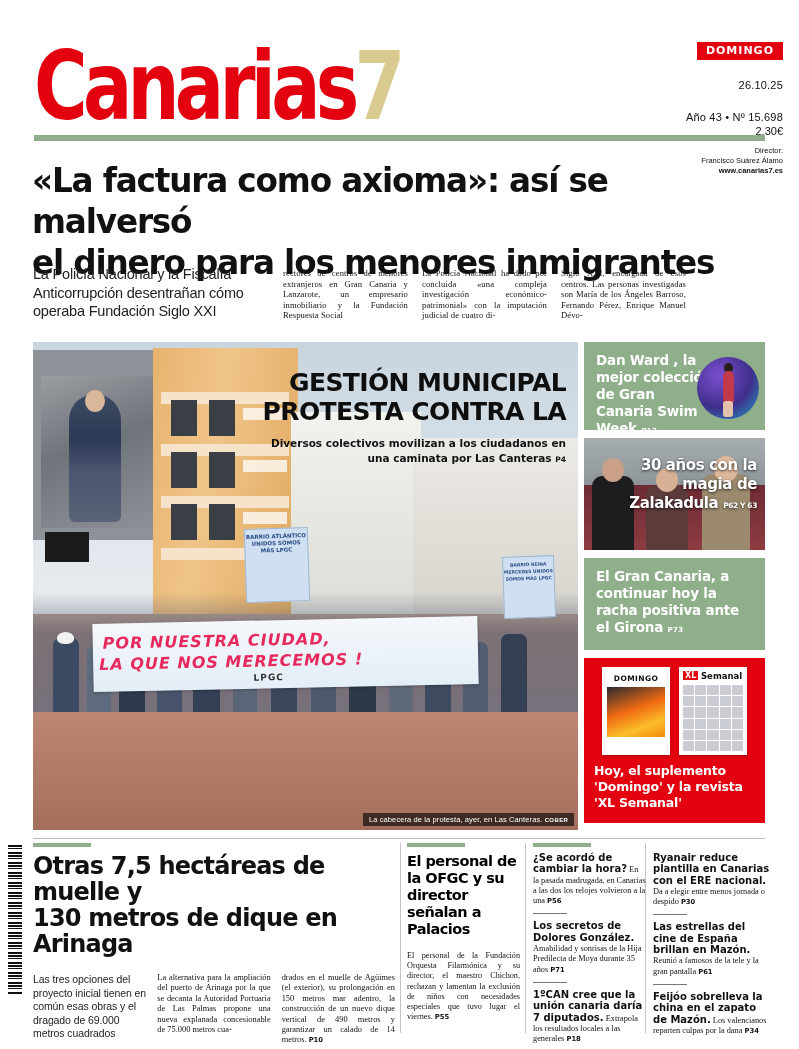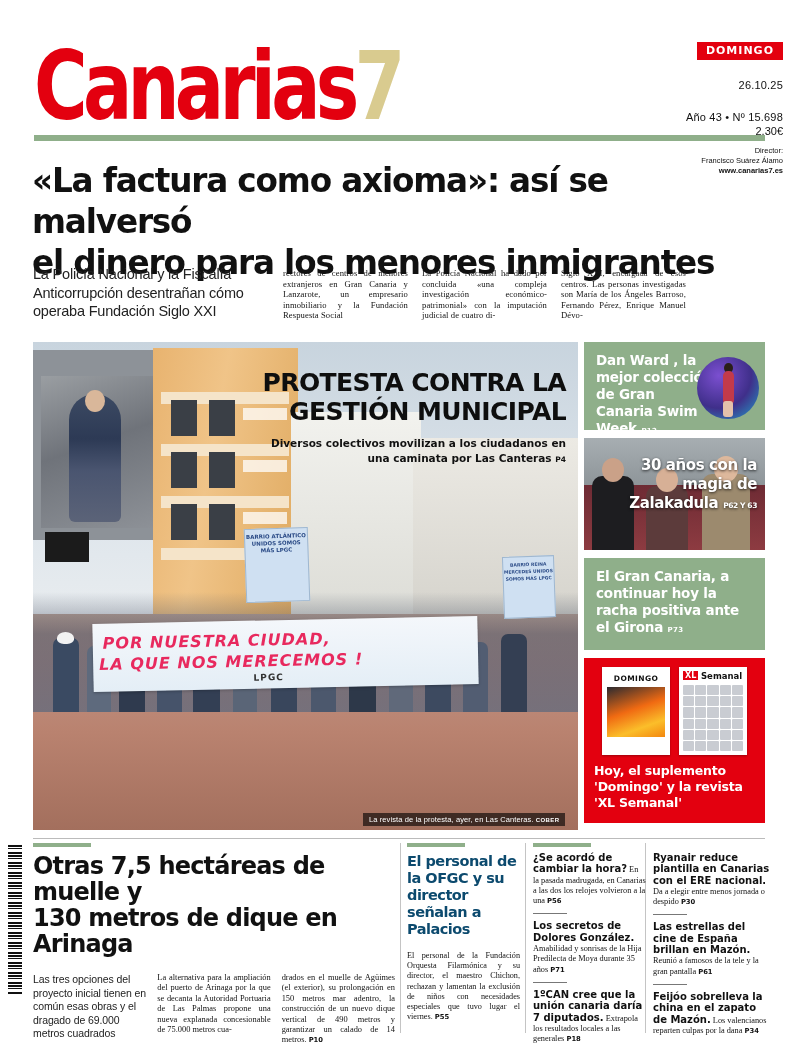--- a/index.html
+++ b/index.html
@@ -193,21 +193,21 @@
     width:115px; font-family:"Liberation Serif",serif;
     font-size:8.4px; line-height:10.4px; color:#111; text-align:justify;
   }
   .b-body .pg { font-family:"DejaVu Sans",sans-serif; font-weight:bold; font-size:6.8px; }
 
   .vdiv { position:absolute; width:1px; background:#c4c4c4; }
 
   .b-col2 { position:absolute; left:407px; top:843px; width:113px; }
   .b-col2 h3 {
     font-family:"DejaVu Sans",sans-serif; font-weight:900; font-size:14.5px;
-    line-height:17px; color:#0c4a6e; letter-spacing:-0.5px;
+    line-height:17px; color:#000000; letter-spacing:-0.5px;
   }
   .b-col2 p {
     margin-top:13px; font-family:"Liberation Serif",serif;
     font-size:8.2px; line-height:10.2px; color:#111; text-align:justify;
   }
   .b-col2 p .pg { font-family:"DejaVu Sans",sans-serif; font-weight:bold; font-size:6.8px; }
 
   .briefs { position:absolute; width:113px; }
   .brief { font-family:"Liberation Serif",serif; font-size:8.3px; line-height:10.3px; color:#111; }
   .brief b { font-family:"DejaVu Sans",sans-serif; font-weight:bold; font-size:10px; line-height:10.6px; }
@@ -302,26 +302,26 @@
     <div class="sign" style="left:212px;top:502px;width:64px;height:74px;top:186px">BARRIO ATLÁNTICO UNIDOS SOMOS MÁS LPGC</div>
     <div class="sign" style="left:470px;top:214px;width:52px;height:62px;font-size:4.5px">BARRIO REINA MERCEDES UNIDOS SOMOS MÁS LPGC</div>
 
     <div class="banner">
       <div class="banner-l1">POR  NUESTRA CIUDAD,</div>
       <div class="banner-l2">LA QUE NOS MERECEMOS !</div>
       <div class="banner-l3">LPGC</div>
     </div>
 
     <div class="photo-hed">
+      <div>GESTIÓN MUNICIPAL</div>
       <div>PROTESTA CONTRA LA</div>
-      <div>GESTIÓN MUNICIPAL</div>
     </div>
     <div class="photo-dek"><span>Diversos colectivos movilizan a los ciudadanos en una caminata por Las Canteras</span> <span class="pg">P4</span></div>
 
-    <div class="caption"><span>La revista de la protesta, ayer, en Las Canteras.</span> <span class="credit">COBER</span></div>
+    <div class="caption"><span>La cabecera de la protesta, ayer, en Las Canteras.</span> <span class="credit">COBER</span></div>
   </div>
 
   <div class="rail-col">
 
     <div class="promo promo-green" style="height:88px;">
       <div class="ptitle" style="width:118px"><span>Dan Ward , la mejor colección de Gran Canaria Swim Week</span> <span class="pg">P12</span></div>
       <div class="swim-circle">
         <div class="swim-head"></div>
         <div class="swim-body"></div>
         <div class="swim-legs"></div>

